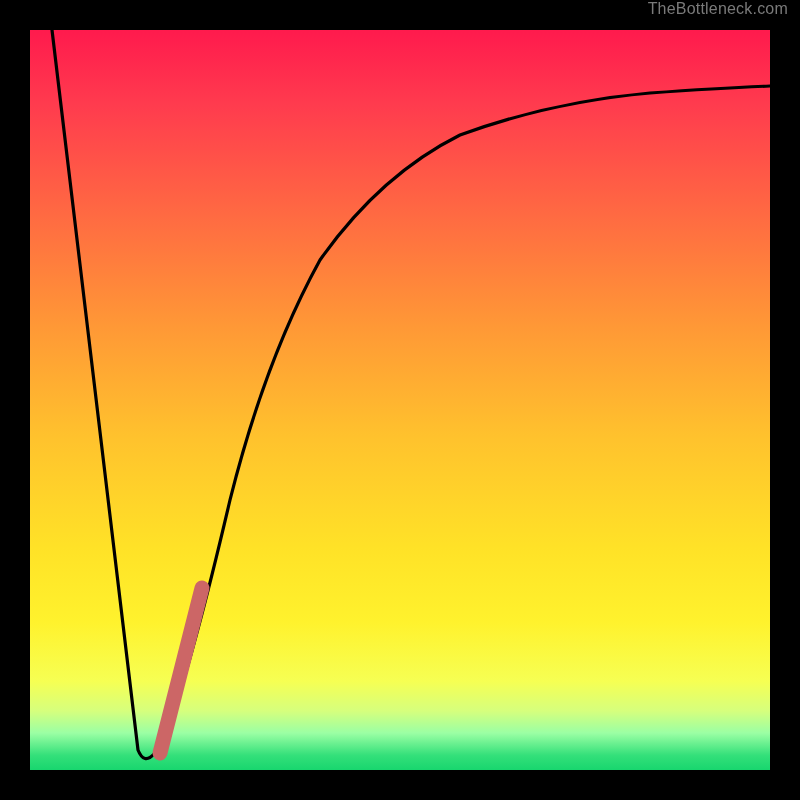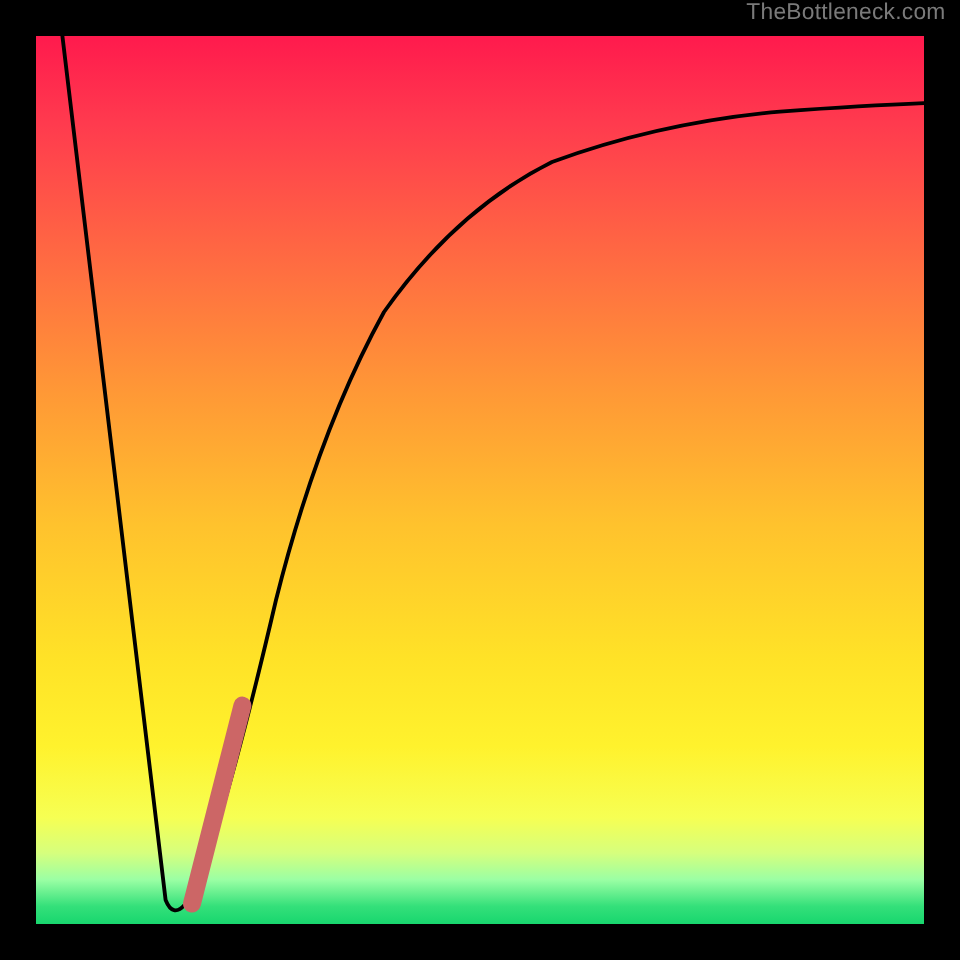--- a/index.html
+++ b/index.html
@@ -15,21 +15,21 @@
     position: relative;
     width: 800px;
     height: 800px;
     background: #000;
   }
   .watermark {
     position: absolute;
     top: 0;
     right: 12px;
     color: #7a7a7a;
-    font-size: 19px;
+    font-size: 16px;
     font-weight: 500;
     z-index: 5;
     letter-spacing: 0.2px;
   }
   .plot {
     position: absolute;
     left: 30px;
     top: 30px;
     width: 740px;
     height: 740px;

